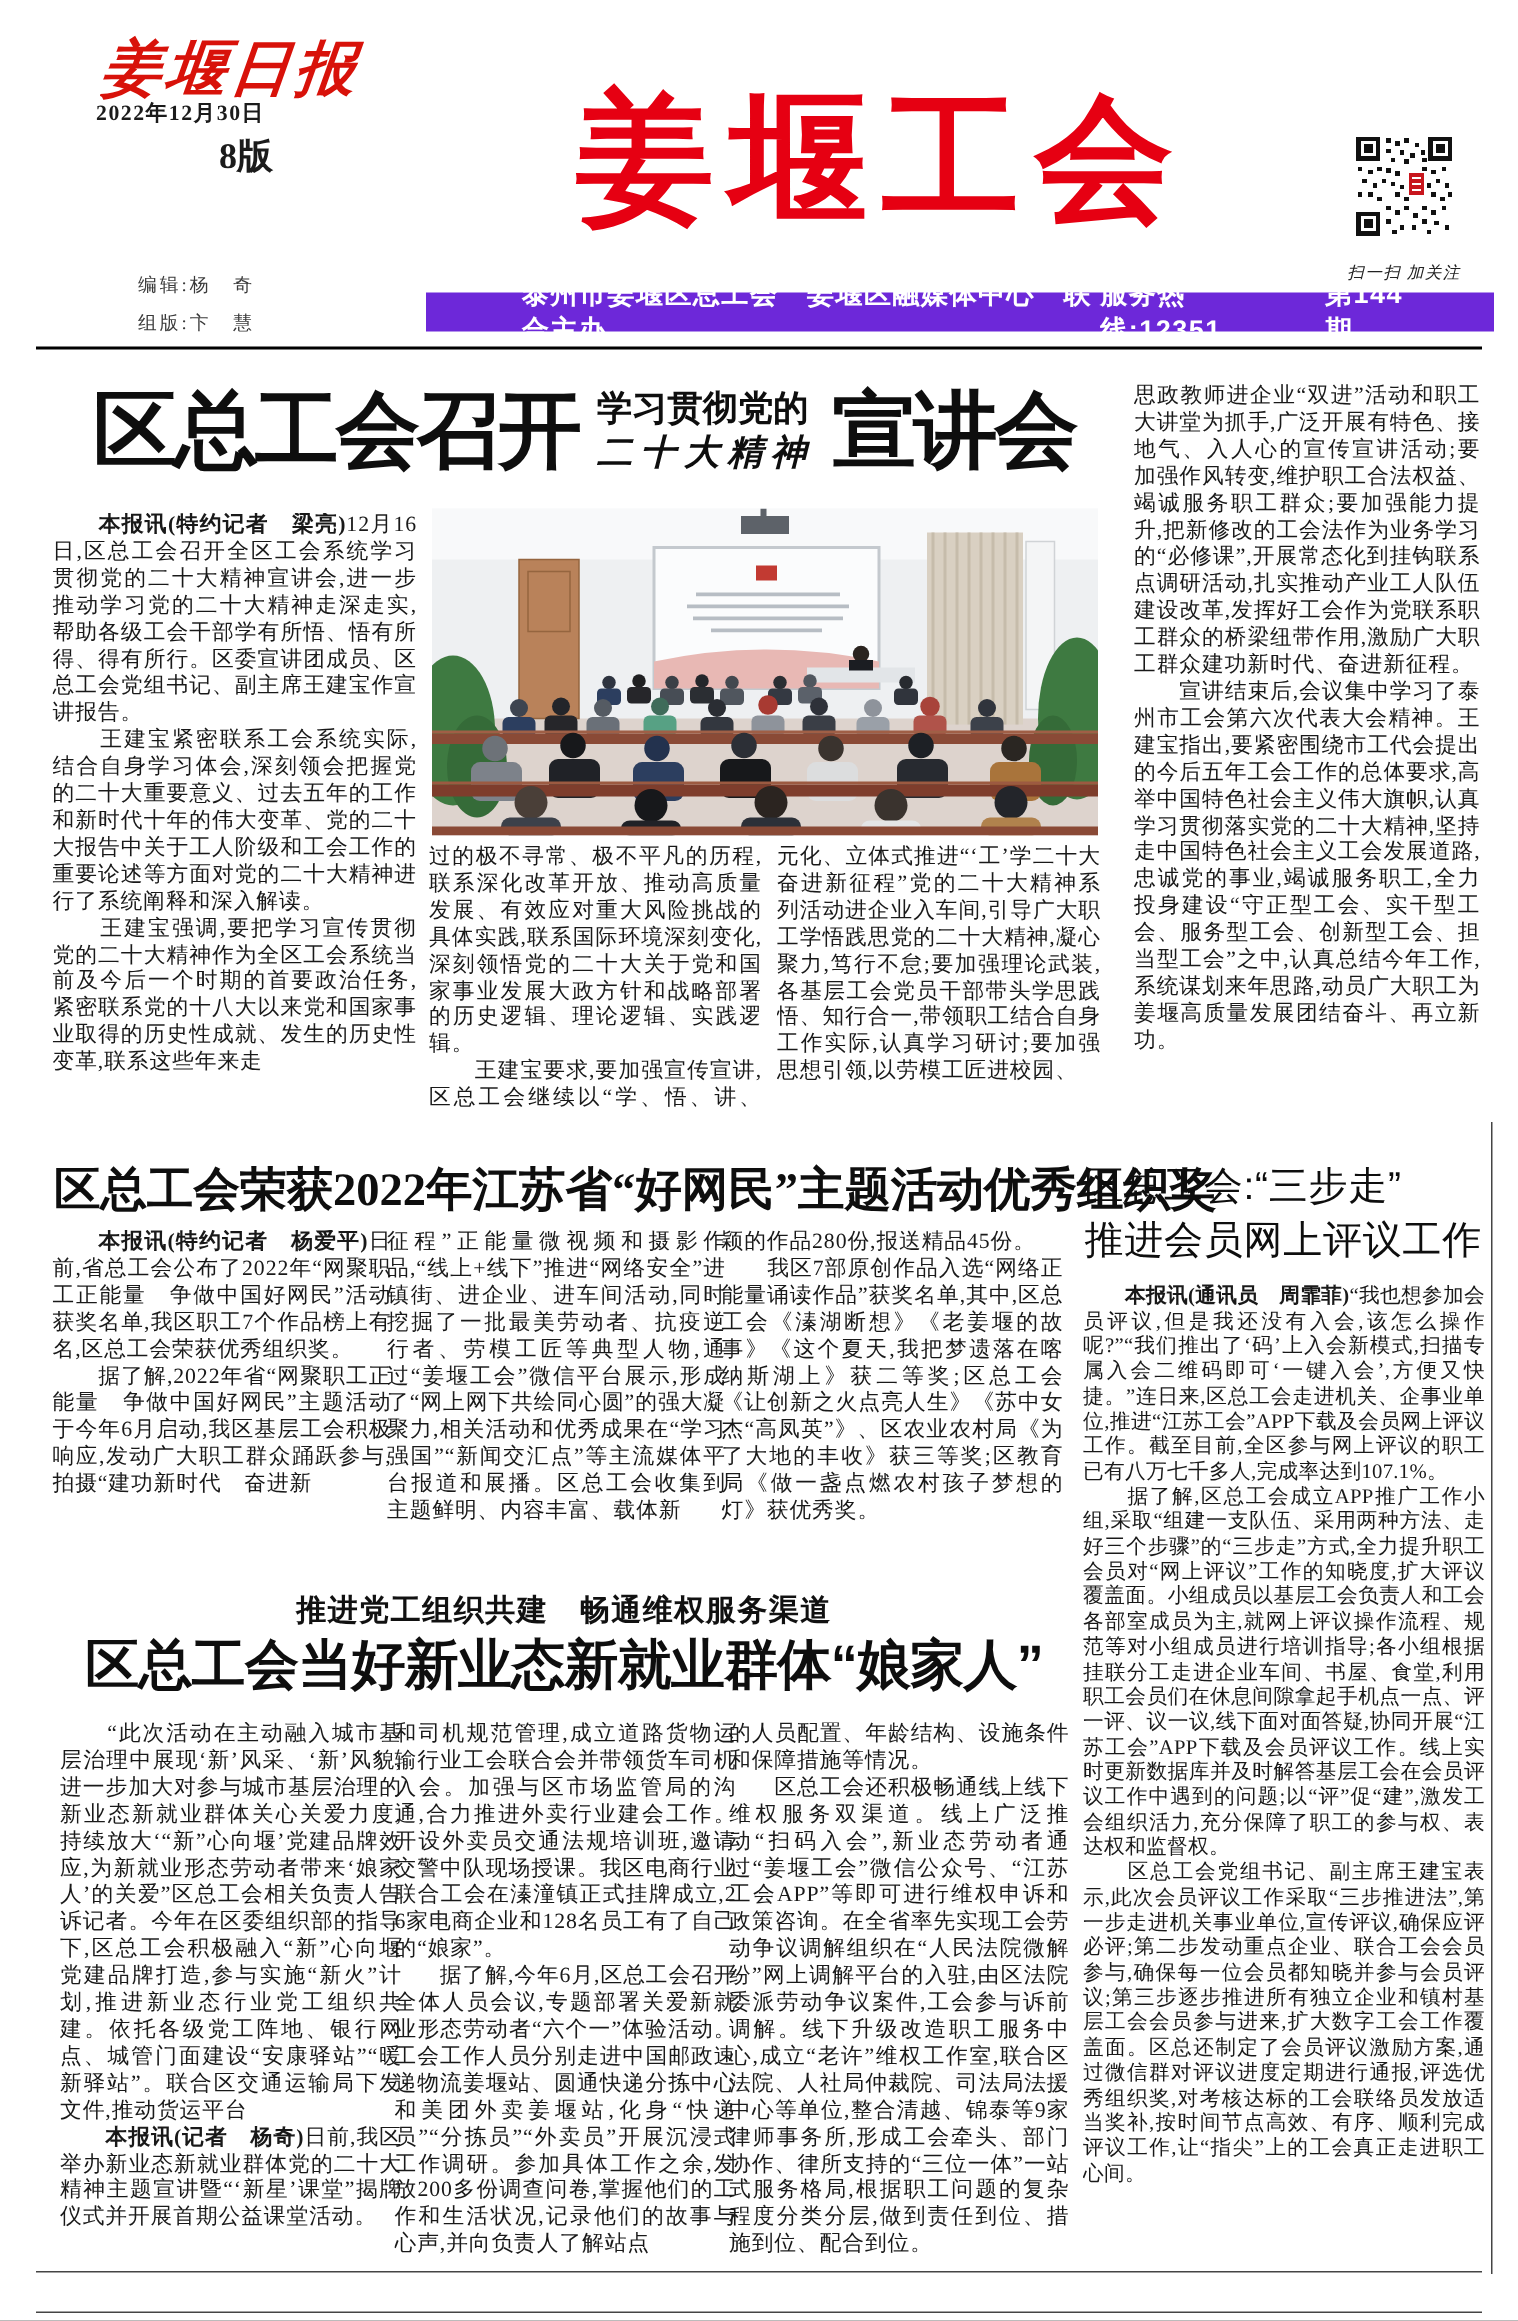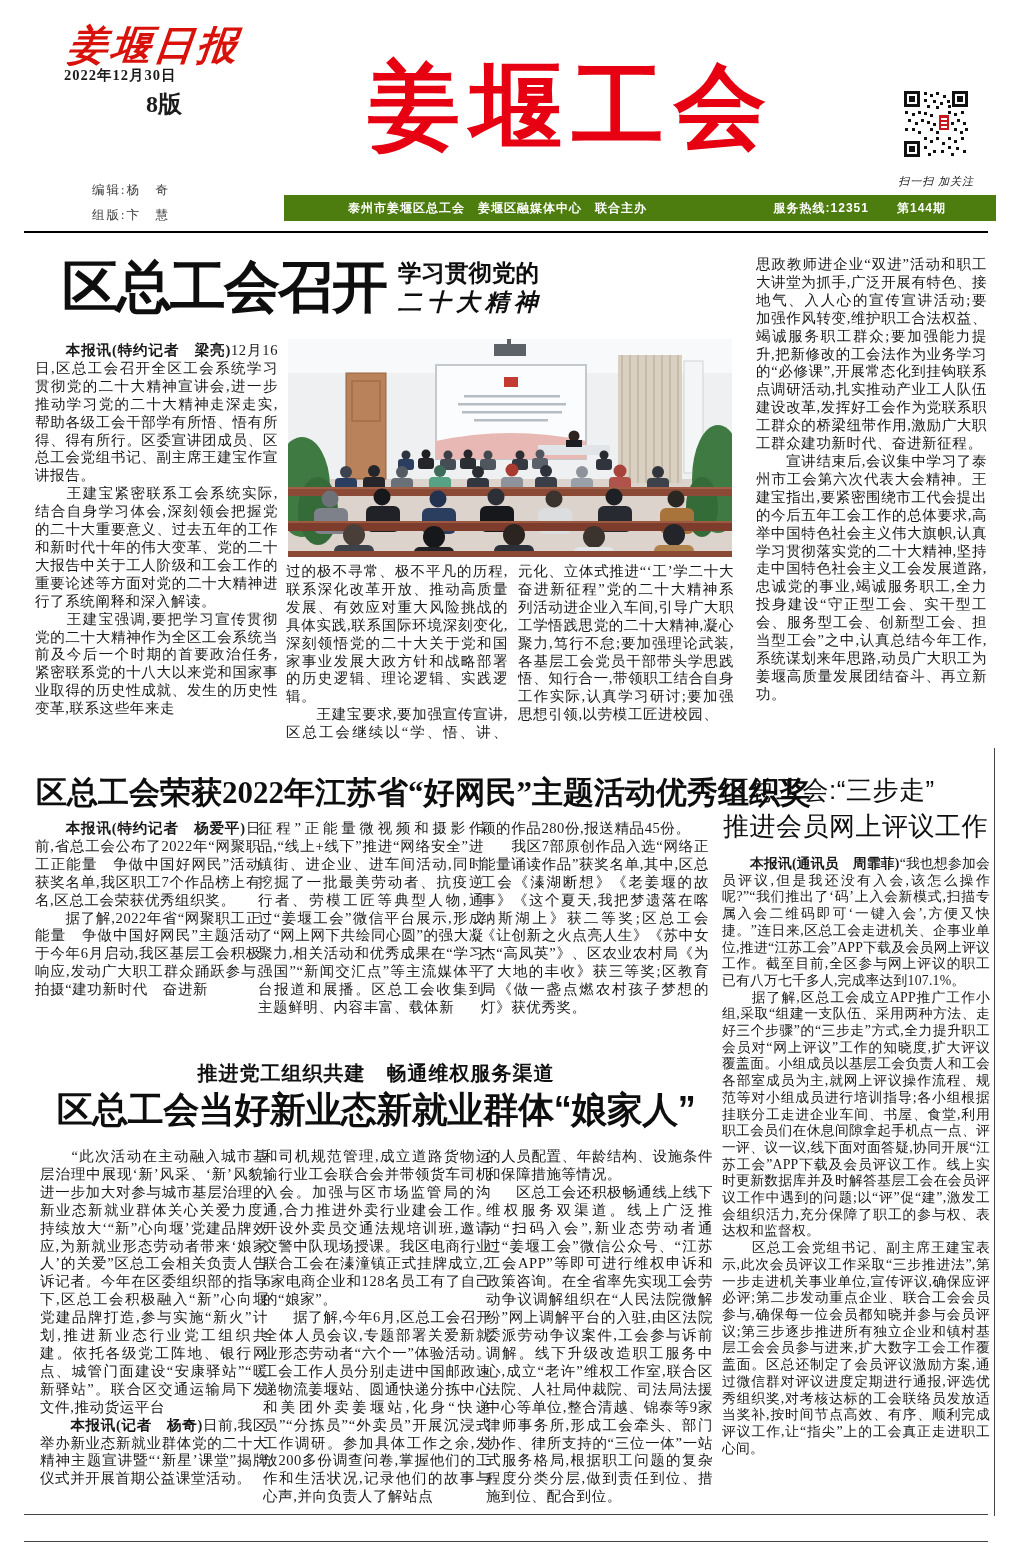--- a/index.html
+++ b/index.html
@@ -6,28 +6,28 @@
   html,body{margin:0;padding:0;background:#888;}
   .page{position:relative;width:1012px;height:1547px;margin:0 auto;background:#ffffff;
         font-family:"Liberation Serif","DejaVu Serif",serif;color:#1b1b1b;overflow:hidden;}
   .abs{position:absolute;}
   
   .logo{left:68px;top:18px;font-size:40px;font-weight:bold;font-style:italic;color:#d8120a;
         letter-spacing:3px;transform:skewX(-6deg);font-family:"Liberation Serif",serif;}
   .issue-date{left:64px;top:66px;font-size:14.5px;font-weight:bold;letter-spacing:1px;}
   .page-no{left:102px;top:88px;font-size:24px;font-weight:bold;margin-left:44px;}
   .editors{left:92px;top:178px;font-size:12.5px;line-height:25px;color:#3a3a3a;letter-spacing:2px;}
-  .paper-title{left:368px;top:54px;width:440px;text-align:left;font-size:92px;line-height:104px;
+  .paper-title{left:368px;top:54px;width:440px;text-align:center;font-size:92px;line-height:104px;
         font-weight:900;color:#e60012;letter-spacing:10px;
         font-family:"Liberation Sans","DejaVu Sans",sans-serif;}
   .qr{left:903px;top:90px;}
   .qr-caption{left:893px;top:174px;width:86px;font-size:11px;text-align:center;font-style:italic;
         letter-spacing:1px;color:#222;}
-  .banner{left:284px;top:195px;width:712px;height:26px;background:#4d7c0f;color:#fff;
-        display:flex;align-items:center;font-size:12px;font-weight:bold;
+  .banner{left:284px;top:195px;width:712px;height:26px;background:#6d28d9;color:#fff;
+        display:flex;align-items:center;font-size:18px;font-weight:bold;
         font-family:"Liberation Sans","DejaVu Sans",sans-serif;padding:0;box-sizing:border-box;}
   .banner .org{margin-left:64px;letter-spacing:1px;}
   .banner .hot{margin-left:auto;letter-spacing:1px;}
   .banner .iss{margin-left:28px;margin-right:50px;letter-spacing:1px;}
   .rule{background:#000;}
   
   .bodycol{font-size:14.5px;line-height:17.9px;letter-spacing:0.6px;text-align:justify;
         overflow:hidden;word-break:break-all;color:#191919;}
   .bodycol p{margin:0;text-align:justify;}
   .bodycol b{font-weight:bold;}
@@ -144,20 +144,21 @@
   </div>
 
   <div class="abs rule" style="left:24px;top:231px;width:964px;height:2px;"></div>
 
   <div class="abs hl1">
     <span class="big">区总工会召开</span>
     <span class="stack">
       <div class="l1">学习贯彻党的</div>
       <div class="l2">二十大精神</div>
     </span>
+    <span class="big">宣讲会</span>
   </div>
 
   <div class="abs bodycol" style="left:35px;top:342px;width:243px;height:398px;">
       <p><b>　　本报讯(特约记者　梁亮)</b>12月16日,区总工会召开全区工会系统学习贯彻党的二十大精神宣讲会,进一步推动学习党的二十大精神走深走实,帮助各级工会干部学有所悟、悟有所得、得有所行。区委宣讲团成员、区总工会党组书记、副主席王建宝作宣讲报告。</p>
       <p>　　王建宝紧密联系工会系统实际,结合自身学习体会,深刻领会把握党的二十大重要意义、过去五年的工作和新时代十年的伟大变革、党的二十大报告中关于工人阶级和工会工作的重要论述等方面对党的二十大精神进行了系统阐释和深入解读。</p>
       <p>　　王建宝强调,要把学习宣传贯彻党的二十大精神作为全区工会系统当前及今后一个时期的首要政治任务,紧密联系党的十八大以来党和国家事业取得的历史性成就、发生的历史性变革,联系这些年来走</p>
     </div>
 
   <div class="abs" style="left:288px;top:339px;">
     <svg width="444" height="218" viewBox="0 0 444 218">

